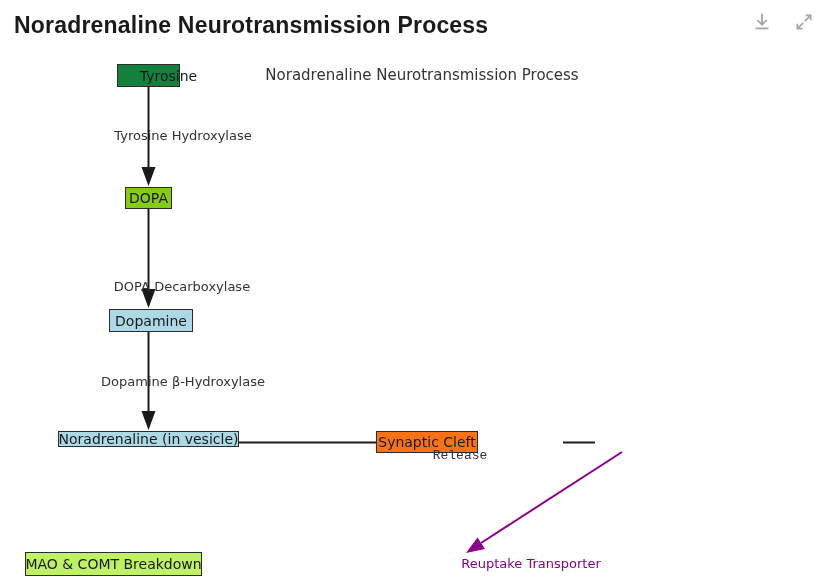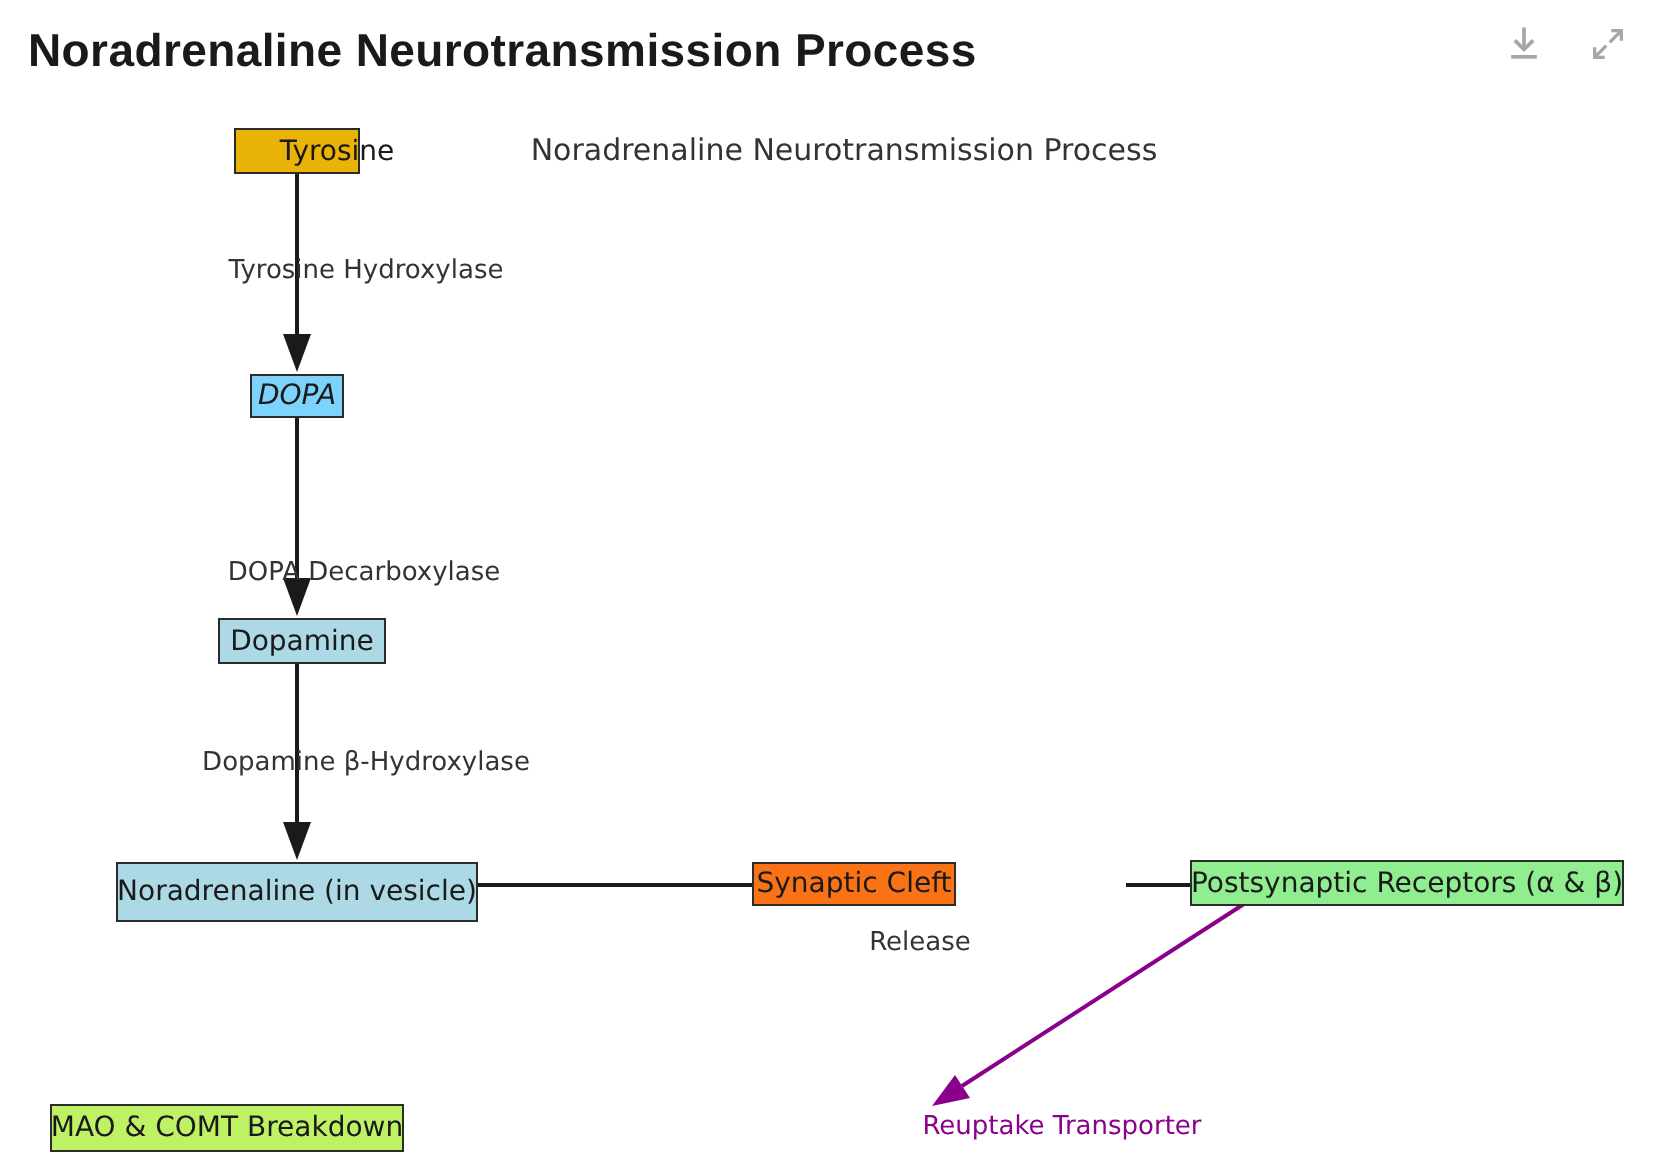--- a/index.html
+++ b/index.html
@@ -34,36 +34,36 @@
   .node {
     position: absolute;
     border: 1.5px solid #2b2b2b;
     color: #1a1a1a;
     font-size: 14px;
     display: flex; align-items: center; justify-content: center;
     white-space: nowrap;
     padding: 0 3px;
     cursor: default;
   }
-  .node-tyrosine      { left: 117px; top: 64px;  width: 63px;  height: 23px; background: #eab308; padding-left: 43px; }
-  .node-dopa          { left: 125px; top: 187px; width: 47px;  height: 22px; background: #7dd3fc; font-style: italic; }
+  .node-tyrosine      { left: 117px; top: 64px;  width: 63px;  height: 23px; background: #15803d; padding-left: 43px; }
+  .node-dopa          { left: 125px; top: 187px; width: 47px;  height: 22px; background: #84cc16; }
   .node-dopamine      { left: 109px; top: 309px; width: 84px;  height: 23px; background: #add8e6; }
-  .node-noradrenaline { left: 58px;  top: 431px; width: 181px; height: 30px; background: #add8e6; }
+  .node-noradrenaline { left: 58px;  top: 431px; width: 181px; height: 16px; background: #add8e6; }
   .node-synaptic      { left: 376px; top: 431px; width: 102px; height: 22px; background: #f97316; }
   .node-postsynaptic  { left: 595px; top: 430px; width: 217px; height: 23px; background: #90ee90; }
   .node-mao           { left: 25px;  top: 552px; width: 177px; height: 24px; background: #bef264; }
 
   .edge-label {
     position: absolute; transform: translateX(-50%);
     font-size: 13px; color: #333333; white-space: nowrap;
   }
   .lbl-tyrosine-hydroxylase { left: 183px; top: 128px; }
   .lbl-dopa-decarboxylase   { left: 182px; top: 264px; margin-top: 15px; }
   .lbl-dopamine-hydroxylase { left: 183px; top: 374px; text-align: right; }
-  .lbl-release              { left: 460px; top: 464px; }
+  .lbl-release              { left: 460px; top: 448px; font-family: Liberation Mono, monospace; }
   .lbl-reuptake             { left: 531px; top: 556px; color: #8b008b; }
 </style>
 </head>
 <body>
 
 <div class="page">
 
   <div class="header">
     <div class="page-title">Noradrenaline Neurotransmission Process</div>
     <div class="toolbar">
@@ -122,21 +122,20 @@
       </g>
     </svg>
 
     <div class="diagram-title">Noradrenaline Neurotransmission Process</div>
 
     <div class="node node-tyrosine">Tyrosine</div>
     <div class="node node-dopa">DOPA</div>
     <div class="node node-dopamine">Dopamine</div>
     <div class="node node-noradrenaline">Noradrenaline (in vesicle)</div>
     <div class="node node-synaptic">Synaptic Cleft</div>
-    <div class="node node-postsynaptic">Postsynaptic Receptors (α &amp; β)</div>
     <div class="node node-mao">MAO &amp; COMT Breakdown</div>
 
     <div class="edge-label lbl-tyrosine-hydroxylase">Tyrosine Hydroxylase</div>
     <div class="edge-label lbl-dopa-decarboxylase">DOPA Decarboxylase</div>
     <div class="edge-label lbl-dopamine-hydroxylase">Dopamine β-Hydroxylase</div>
     <div class="edge-label lbl-release">Release</div>
     <div class="edge-label lbl-reuptake">Reuptake Transporter</div>
 
   </div>
 </div>

